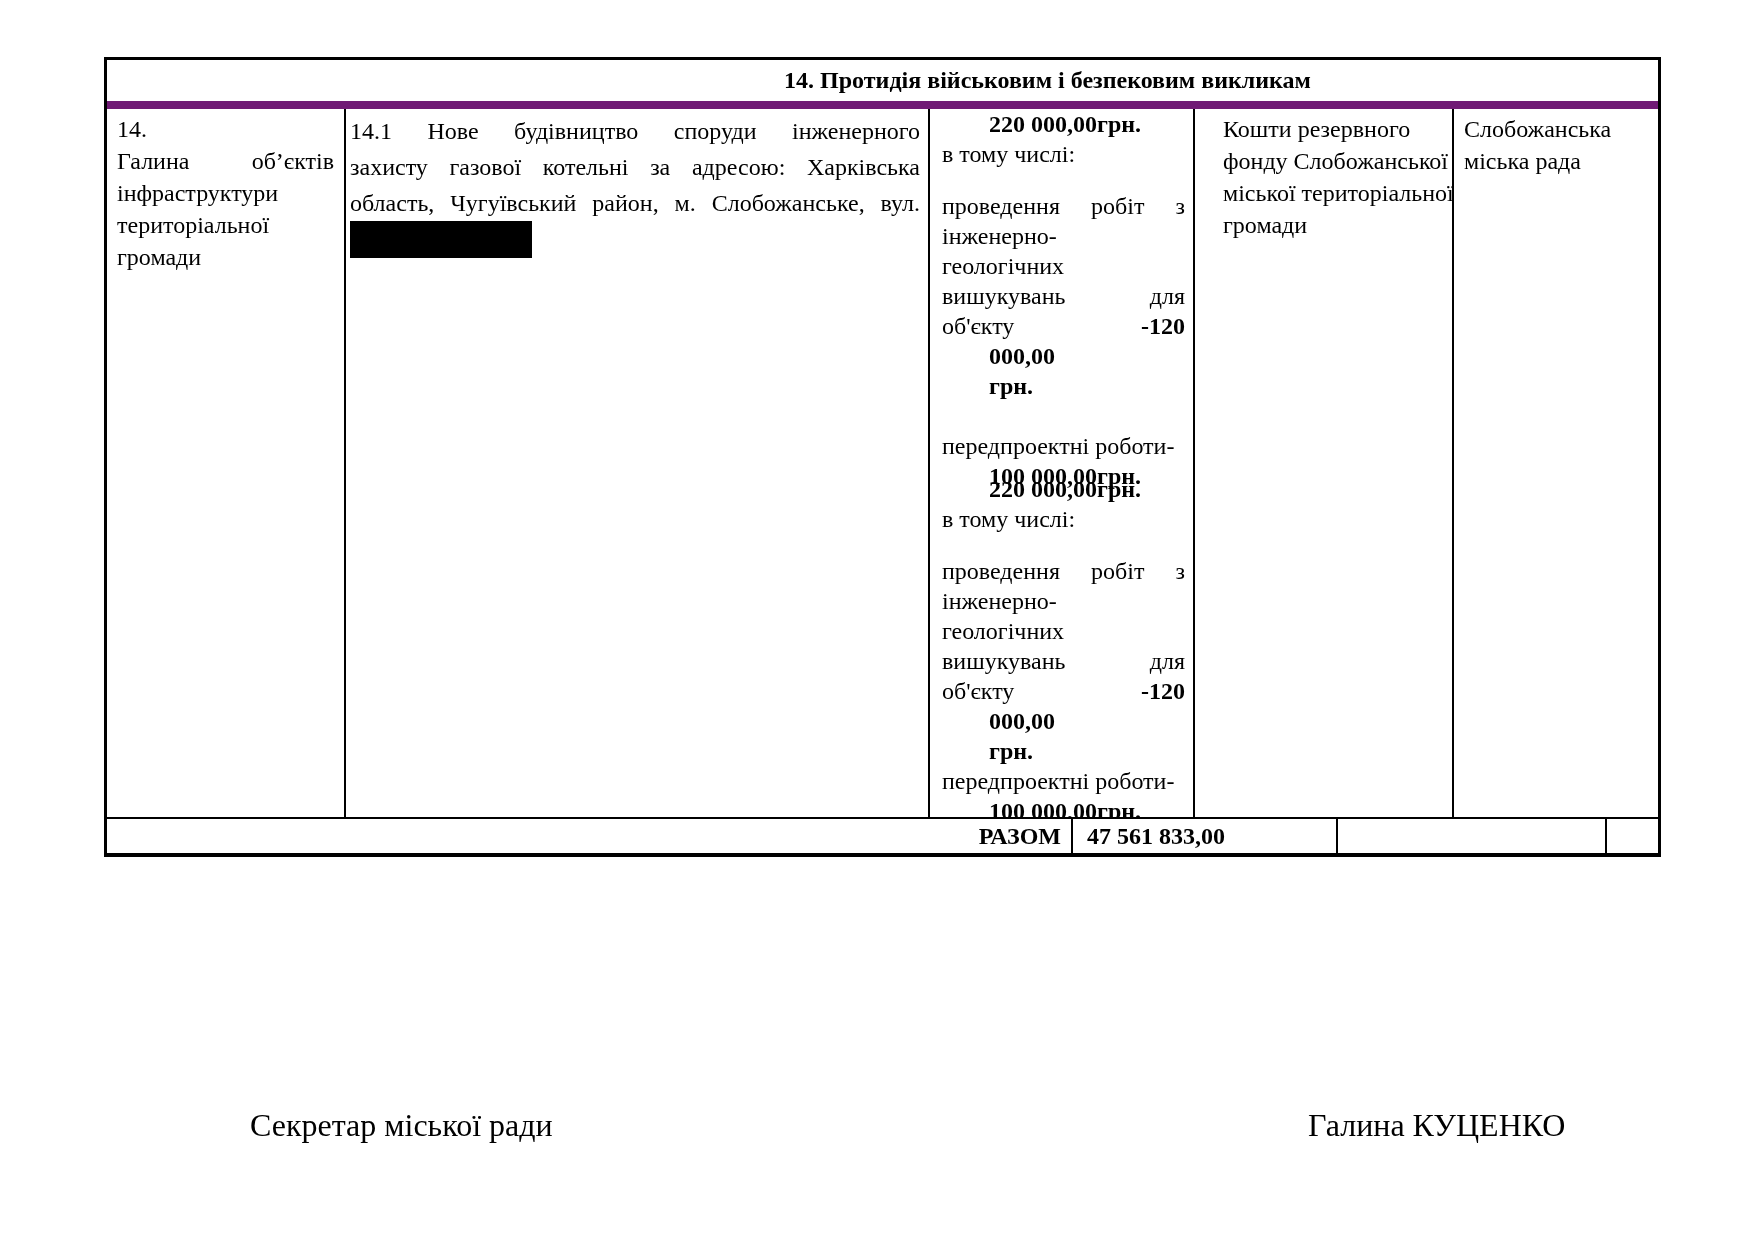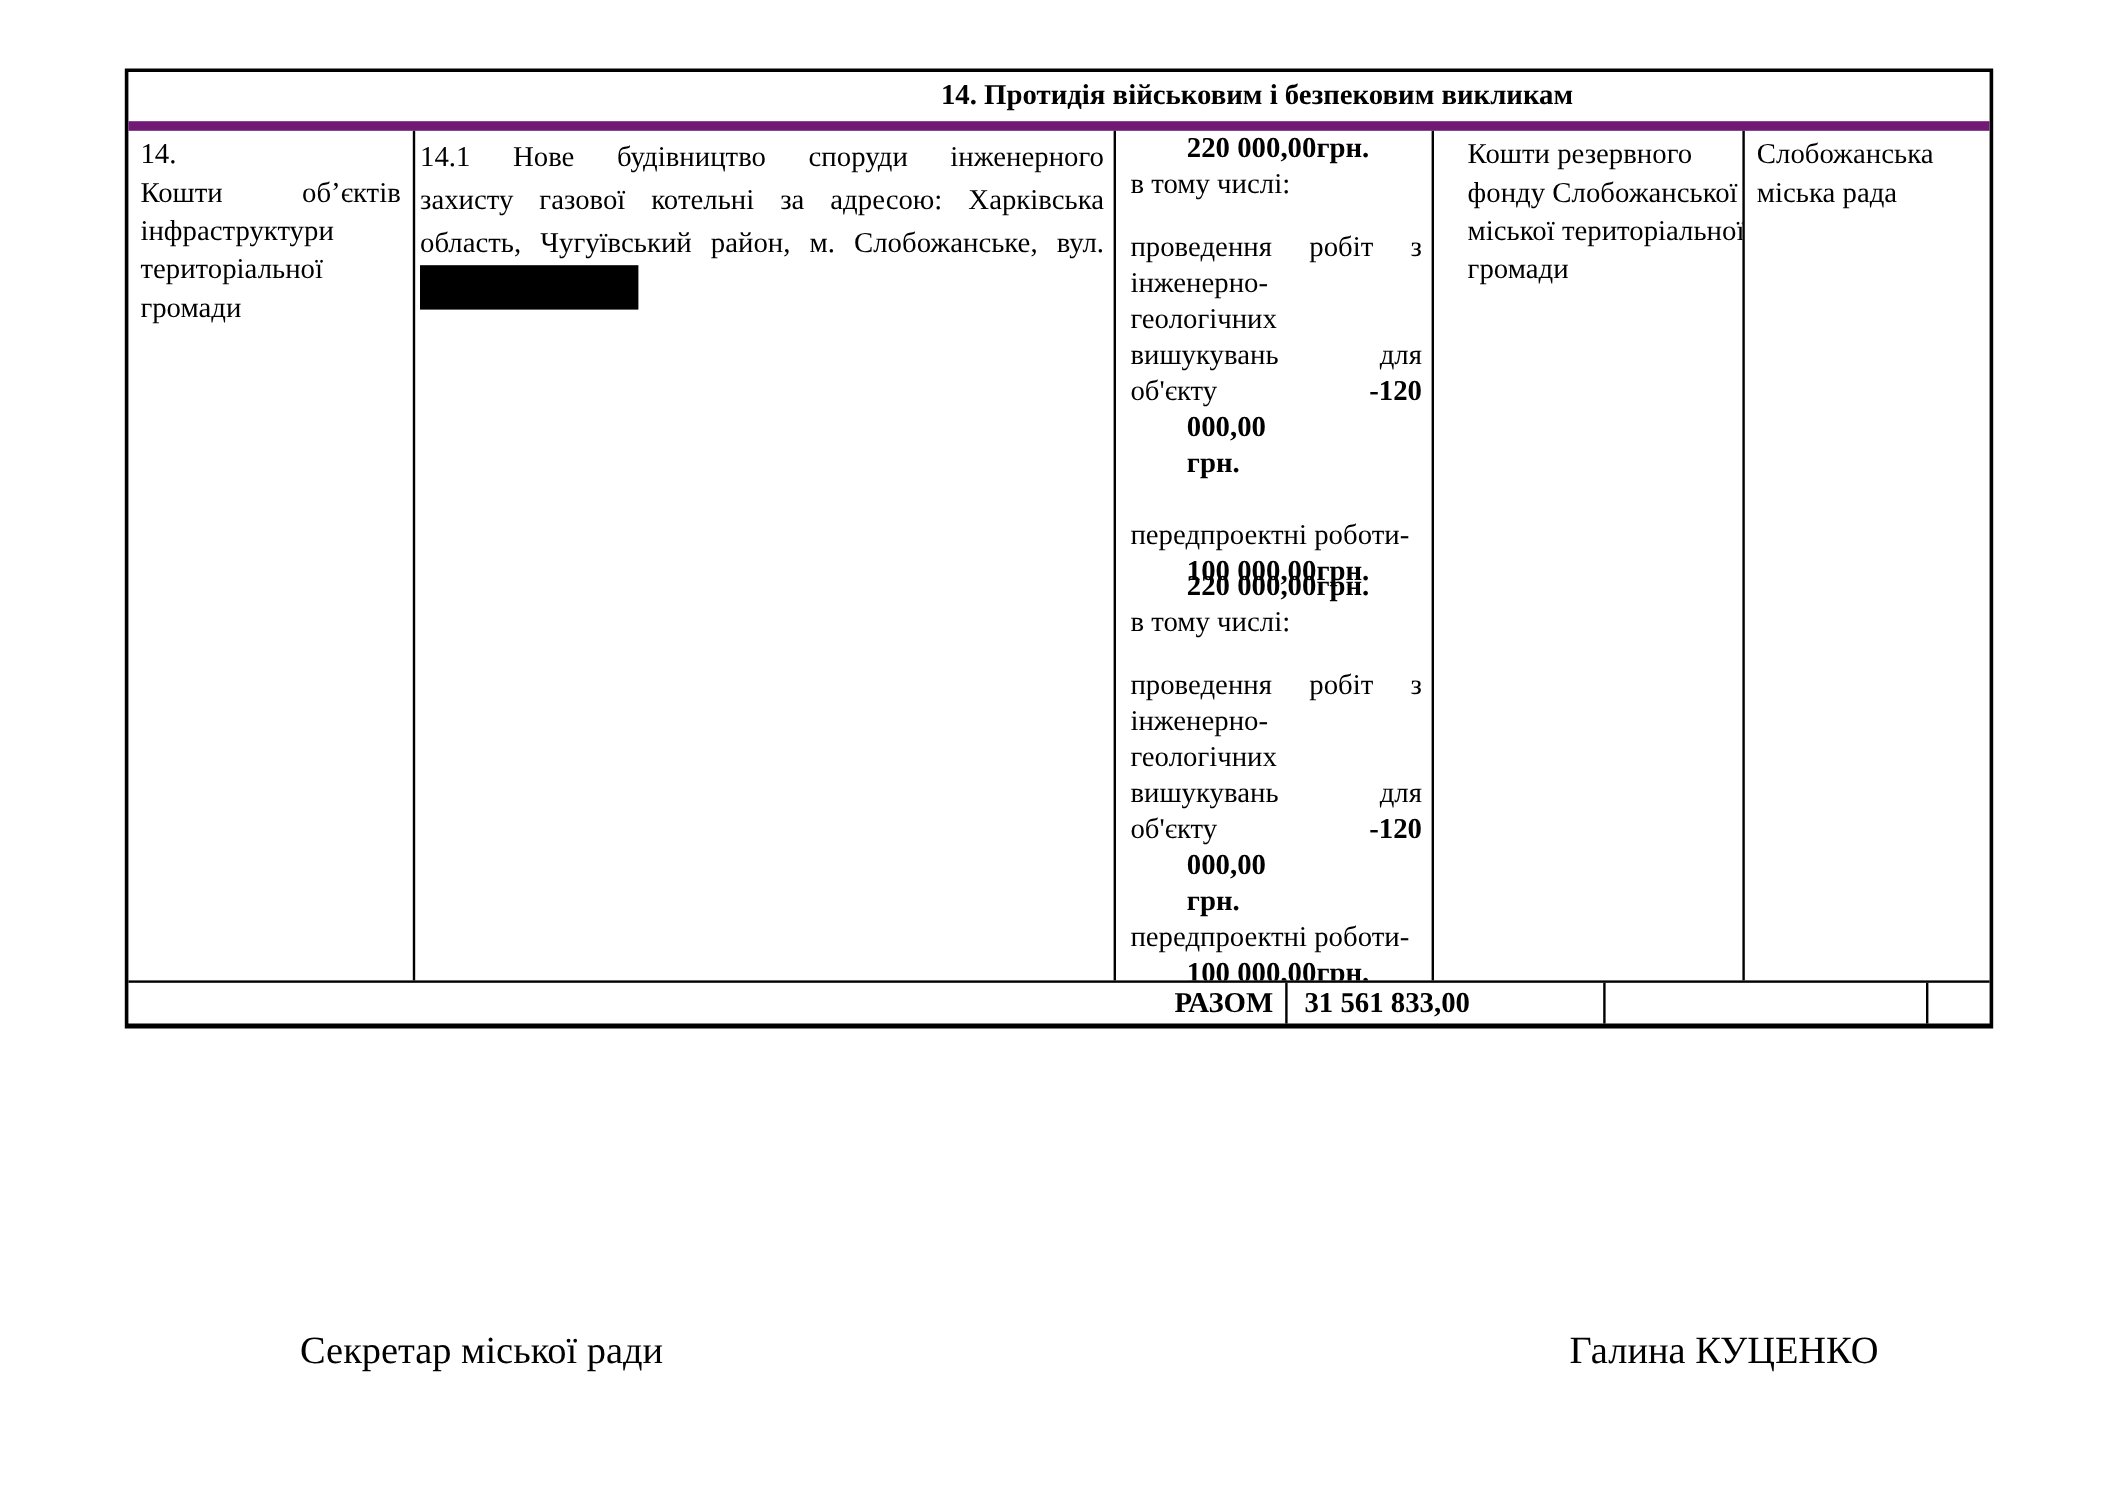--- a/index.html
+++ b/index.html
@@ -85,21 +85,21 @@
 <div class="page">
 
   <div class="doc-table">
 
     <div class="header-row">14. Протидія військовим і безпековим викликам</div>
 
     <div class="main-row">
 
       <div class="cell col1">
         <div class="line">14.</div>
-        <div class="line j">Кошти об’єктів</div>
+        <div class="line j">Галина об’єктів</div>
         <div class="line">інфраструктури</div>
         <div class="line">територіальної</div>
         <div class="line">громади</div>
       </div>
 
       <div class="cell col2">
         <div>
           <div class="line j">14.1 Нове будівництво споруди інженерного</div>
           <div class="line j">захисту газової котельні за адресою: Харківська</div>
           <div class="line j">область, Чугуївський район, м. Слобожанське, вул.</div>
@@ -146,21 +146,21 @@
 
       <div class="cell col5">
         <div class="line">Слобожанська</div>
         <div class="line">міська рада</div>
       </div>
 
     </div>
 
     <div class="razom-row">
       <div class="razom-cell razom-label">РАЗОМ</div>
-      <div class="razom-cell razom-value">31 561 833,00</div>
+      <div class="razom-cell razom-value">47 561 833,00</div>
       <div class="razom-cell razom-e1"></div>
       <div class="razom-cell razom-e2"></div>
     </div>
 
   </div>
 
   <div class="sig sig-role">Секретар міської ради</div>
   <div class="sig sig-name">Галина КУЦЕНКО</div>
 
 </div>

